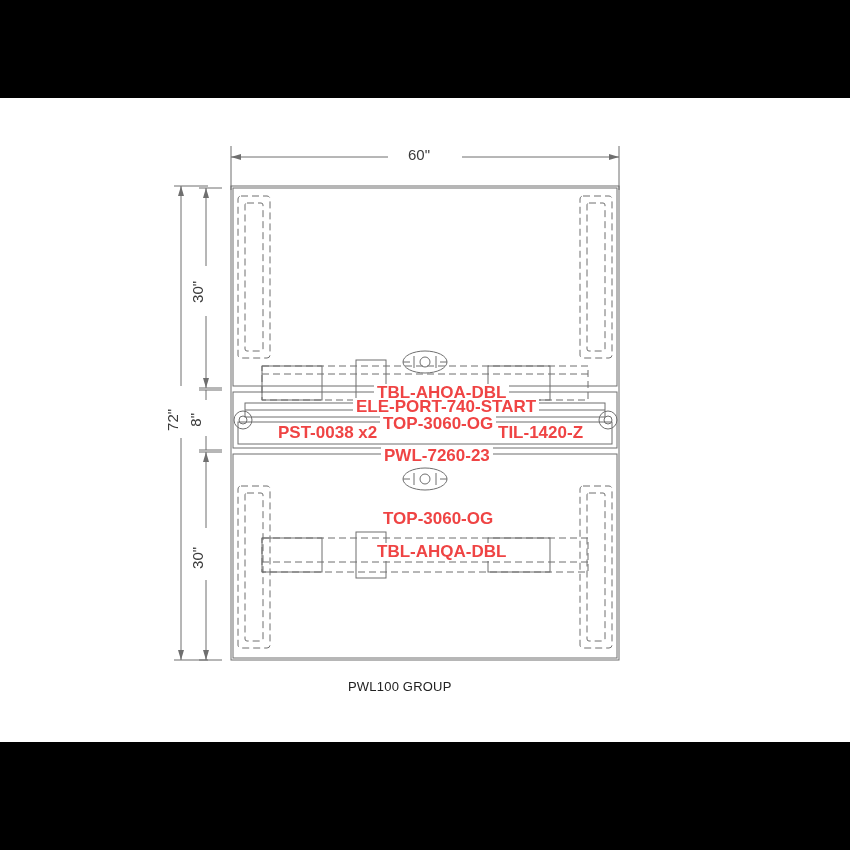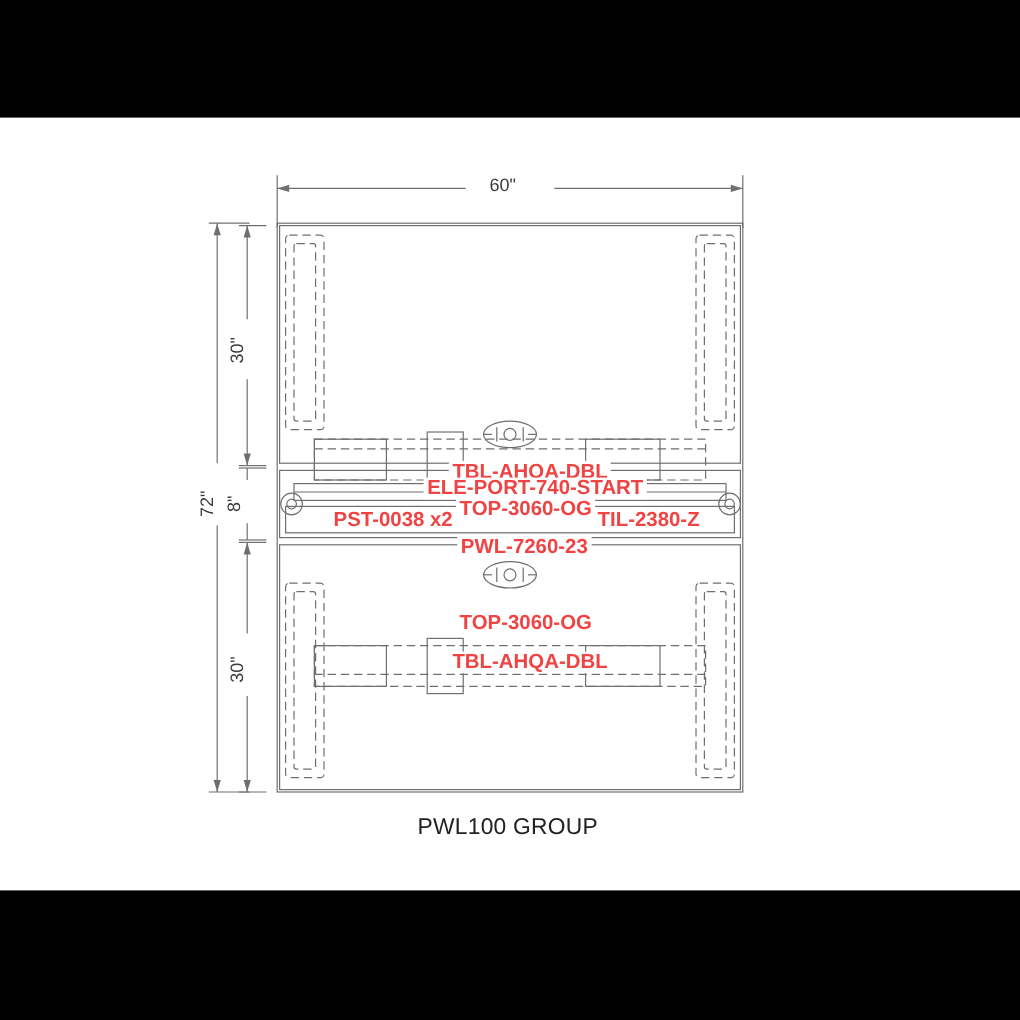--- a/index.html
+++ b/index.html
@@ -60,21 +60,21 @@
   .lbl.dim {
     font-size: 15px;
     color: #3b3b3b;
   }
   .lbl.dimv {
     font-size: 15px;
     color: #3b3b3b;
     transform-origin: 50% 50%;
   }
   .lbl.title {
-    font-size: 19px;
+    font-size: 13px;
     color: #222222;
     letter-spacing: 0.2px;
     background: transparent;
   }
   .rot90 {
     transform: rotate(-90deg);
   }
 </style>
 </head>
 <body>
@@ -233,21 +233,21 @@
     <div class="lbl dimv rot90" style="left:184px;top:186px;">30"</div>
     <div class="lbl dimv rot90" style="left:186px;top:314px;">8"</div>
     <div class="lbl dimv rot90" style="left:184px;top:452px;">30"</div>
 
     <div class="lbl part" style="left:374px;top:286px;">TBL-AHQA-DBL</div>
     <div class="lbl part" style="left:380px;top:317px;">TOP-3060-OG</div>
 
     <div class="lbl part" style="left:353px;top:300px;">ELE-PORT-740-START</div>
     <div class="lbl part" style="left:275px;top:326px;">PST-0038 x2</div>
     <div class="lbl part" style="left:381px;top:333px;margin-top:16px;">PWL-7260-23</div>
-    <div class="lbl part" style="left:495px;top:326px;">TIL-2380-Z</div>
+    <div class="lbl part" style="left:495px;top:326px;">TIL-1420-Z</div>
 
     <div class="lbl part" style="left:380px;top:412px;">TOP-3060-OG</div>
     <div class="lbl part" style="left:374px;top:445px;">TBL-AHQA-DBL</div>
 
     <div class="lbl title" style="left:345px;top:582px;">PWL100 GROUP</div>
 
   </div>
 </div>
 
 </body></html>

